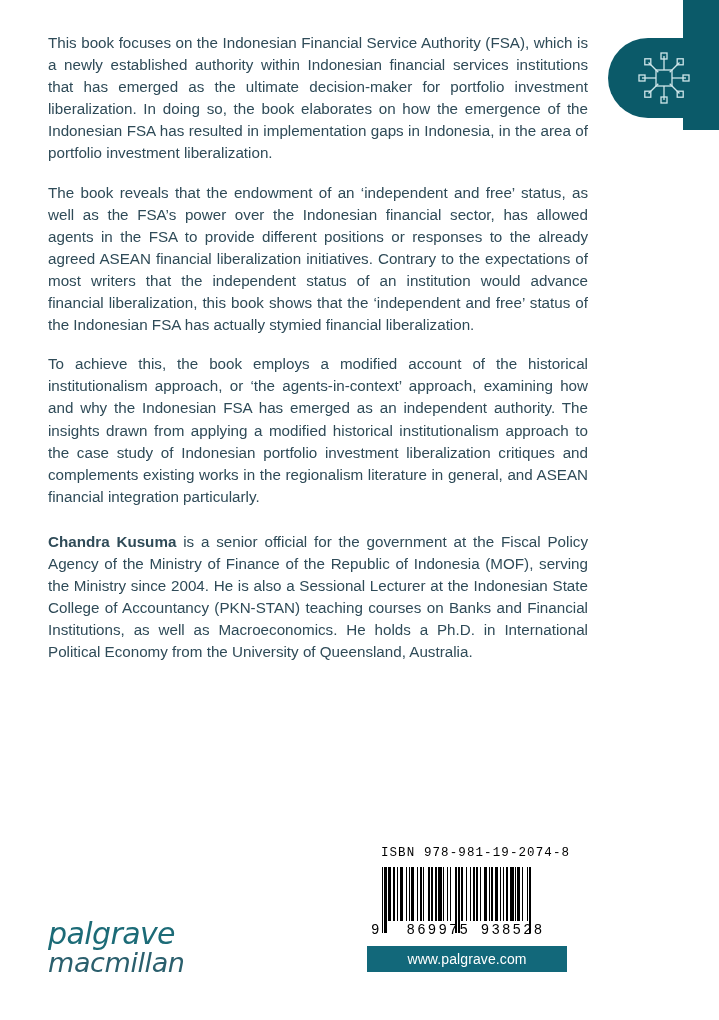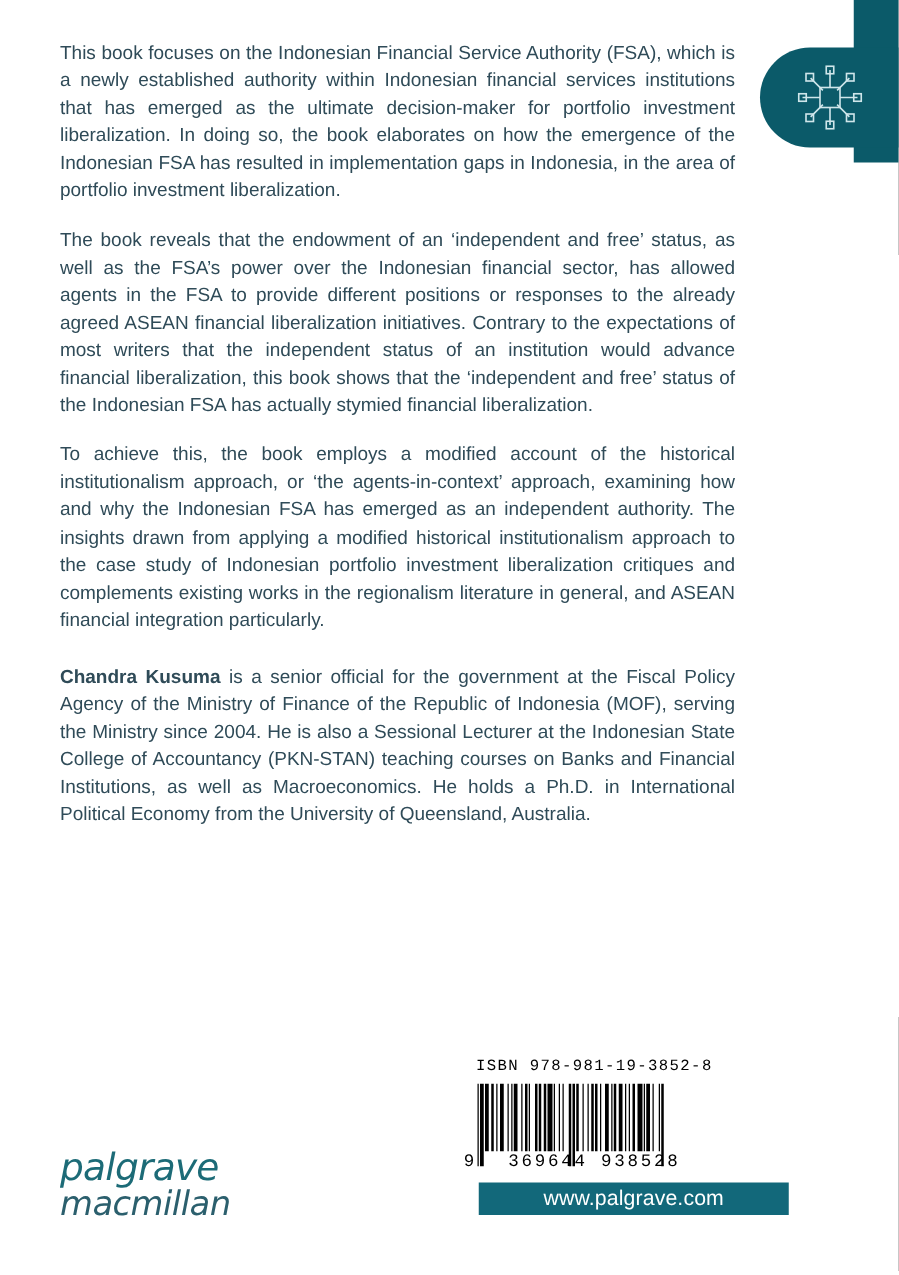--- a/index.html
+++ b/index.html
@@ -146,30 +146,29 @@
     left: 6px;
     top: 84px;
     font-family: "Liberation Mono", "DejaVu Sans Mono", monospace;
     font-size: 14px;
     color: #000;
   }
   .url-bar {
     position: absolute;
     left: 2px;
     top: 108px;
-    width: 248px;
+    width: 200px;
     height: 26px;
     background: #12687a;
     color: #ffffff;
-    font-size: 17px;
+    font-size: 14px;
     display: flex;
     align-items: center;
     justify-content: center;
     letter-spacing: 0.1px;
-    margin-left: 16px;
   }
 </style>
 </head>
 <body>
 
 <div class="page">
 
   <div class="badge-strip"></div>
   <div class="badge-pill"></div>
   <div class="badge-icon">
@@ -209,21 +208,21 @@
 
   <div class="logo">
     <svg viewBox="0 0 200 62" width="200" height="62" aria-hidden="true">
       <text x="0" y="28" font-family="'DejaVu Sans', sans-serif" font-size="30" letter-spacing="-0.6" fill="#1c6b77">palgrave</text>
       <text x="0" y="56" font-family="'DejaVu Sans', sans-serif" font-size="27" letter-spacing="-0.4" fill="#2b5f6d">macmillan</text>
     </svg>
   </div>
 
   <div class="barcode-block">
     <div class="barcode-card">
-      <div class="isbn-text">ISBN 978-981-19-3852-8</div>
+      <div class="isbn-text">ISBN 978-981-19-2074-8</div>
       <div class="bars" id="bars">
           <span class="bar tall" style="width:1.18px"></span>
           <span style="display:inline-block;flex:0 0 auto;width:1.18px"></span>
           <span class="bar tall" style="width:2.36px"></span>
           <span style="display:inline-block;flex:0 0 auto;width:1.18px"></span>
           <span class="bar" style="width:3.54px"></span>
           <span style="display:inline-block;flex:0 0 auto;width:1.18px"></span>
           <span class="bar" style="width:2.36px"></span>
           <span style="display:inline-block;flex:0 0 auto;width:2.36px"></span>
           <span class="bar" style="width:1.18px"></span>
@@ -293,20 +292,20 @@
           <span class="bar" style="width:2.36px"></span>
           <span style="display:inline-block;flex:0 0 auto;width:2.36px"></span>
           <span class="bar" style="width:1.18px"></span>
           <span style="display:inline-block;flex:0 0 auto;width:3.54px"></span>
           <span class="bar" style="width:1.18px"></span>
           <span style="display:inline-block;flex:0 0 auto;width:1.18px"></span>
           <span class="bar tall" style="width:2.36px"></span>
           <span style="display:inline-block;flex:0 0 auto;width:1.18px"></span>
         </div>
       <div class="digit-left">9</div>
-      <div class="barcode-digits">369644 938528</div>
+      <div class="barcode-digits">869975 938528</div>
     </div>
     <div class="url-bar">
       <span>www.palgrave.com</span>
     </div>
   </div>
 
 </div>
 
 </body></html>

